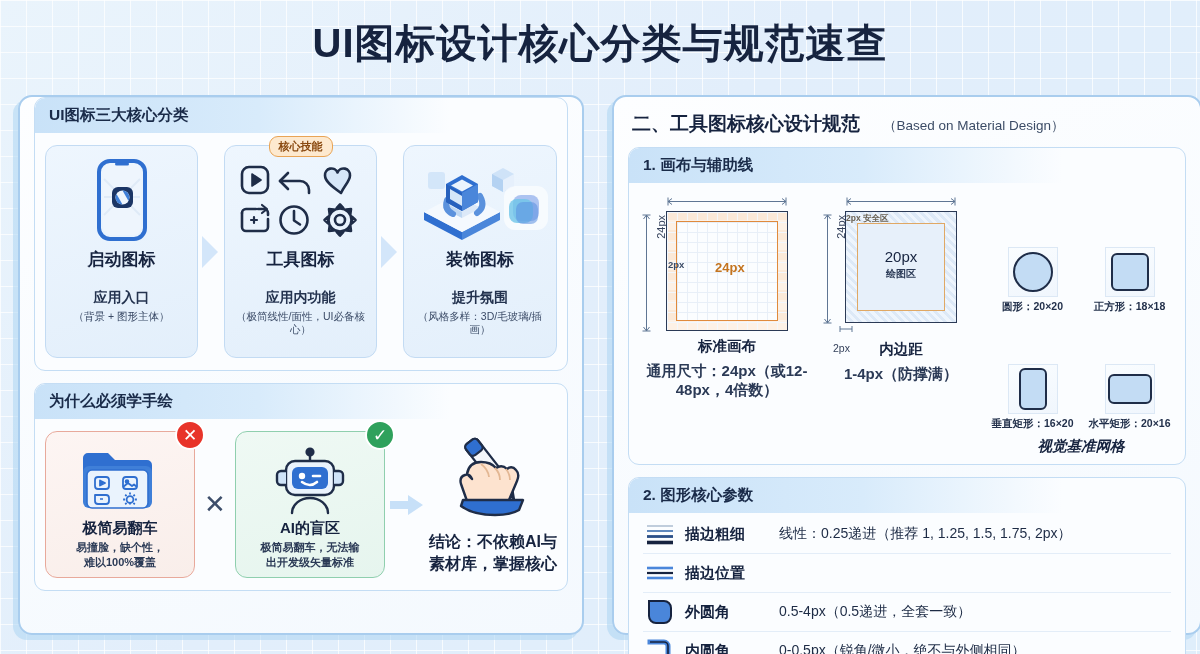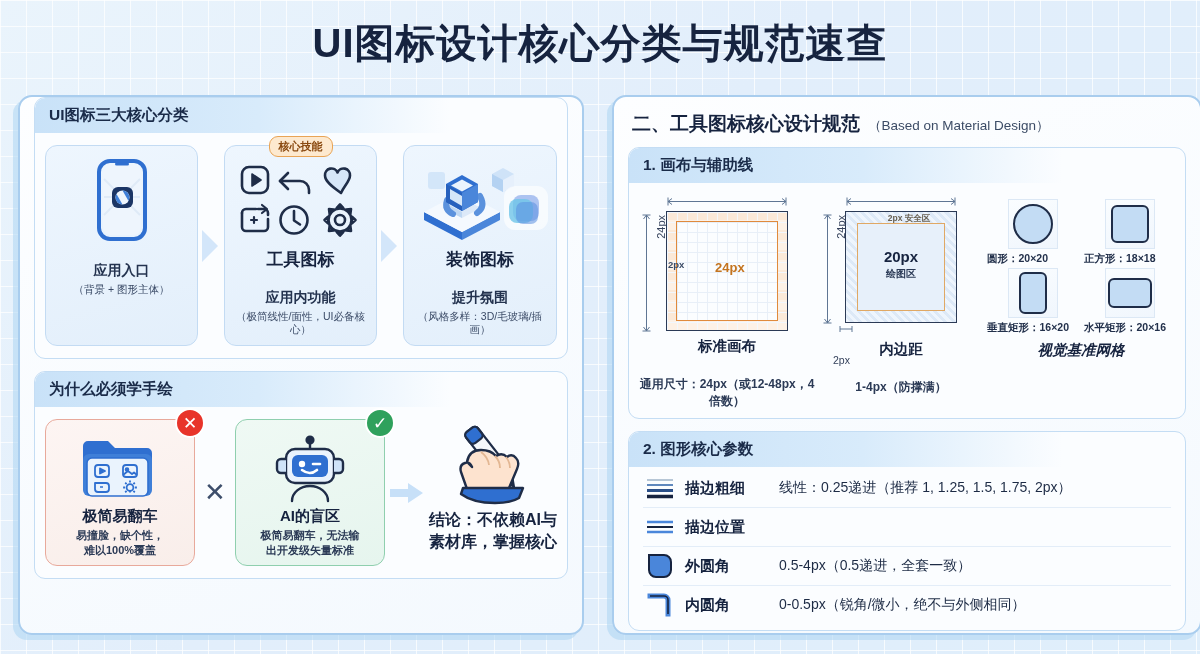--- a/index.html
+++ b/index.html
@@ -41,21 +41,21 @@
   }
   #panel-left  { left: 18px;  width: 566px; }
   #panel-right { left: 612px; width: 590px; }
 
   .board-head {
     font-size: 19px; font-weight: 800; color: #16233f;
     padding: 14px 0 10px 18px;
     display: flex; align-items: baseline; gap: 8px;
   }
   .board-head .sub {
-    font-size: 13.5px; font-weight: 500; color: #3c4c66;
+    font-size: 13.5px; font-weight: 500; color: #3c4c66; margin-left: 15px;
   }
 
   
   .subcard {
     margin: 0 14px 12px 14px;
     background: #fbfdff;
     border: 1.5px solid #c4ddf4;
     border-radius: 11px;
     overflow: hidden;
   }
@@ -66,21 +66,21 @@
     border-radius: 10px 10px 0 0;
   }
 
   
   .cats { display: flex; align-items: stretch; padding: 12px 10px 12px 10px; gap: 0; }
   .cat {
     flex: 1 1 0;
     background: linear-gradient(165deg,#eef6fe 0%, #e3effb 100%);
     border: 1.5px solid #c3dbf3;
     border-radius: 12px;
-    padding: 10px 6px 9px 6px;
+    padding: 10px 6px 21px 6px;
     text-align: center;
     position: relative;
   }
   .arrow-sep {
     width: 26px; display: flex; align-items: center; justify-content: center;
     flex: 0 0 26px;
   }
   .arrow-sep svg { display: block; }
   .cat-art { height: 88px; display: flex; align-items: center; justify-content: center; }
   .cat-name { font-size: 17px; font-weight: 900; color: #16233f; margin-top: 4px; }
@@ -116,31 +116,31 @@
   .mark-x { background: #e8342a; }
   .mark-v { background: #2fa15c; }
   .times-sep {
     flex: 0 0 40px; display:flex; align-items:center; justify-content:center;
     font-size: 26px; color: #3d4e6b; font-weight: 300;
   }
   .arrow-sep2 { flex: 0 0 44px; display:flex; align-items:center; justify-content:center; }
   .conclusion { flex: 1 1 auto; text-align: center; padding-top: 2px;}
   .conclusion-art { height: 86px; display:flex; align-items:center; justify-content:center;}
   .conclusion-text {
-    font-size: 16px; font-weight: 900; color: #16233f; line-height: 1.35; margin-top: 2px;
+    font-size: 16px; font-weight: 900; color: #16233f; line-height: 1.35; margin-top: 12px;
   }
 
   
   .canvases { display: flex; padding: 10px 10px 8px 10px; gap: 6px; align-items: flex-start; }
   .cv { text-align: center; position: relative; }
   .cv-cap { font-size: 14.5px; font-weight: 900; color: #16233f; margin-top: 6px; }
-  .cv-sub { font-size: 12px; color: #2b3a56; margin-top: 20px; font-weight: 600;}
+  .cv-sub { font-size: 15px; color: #2b3a56; margin-top: 6px; font-weight: 600;}
 
   .grid-shapes { display: grid; grid-template-columns: 1fr 1fr; gap: 2px 6px; }
-  .gs { text-align: left; }
+  .gs { text-align: center; margin-top: 48px; }
   .gs-box {
     width: 50px; height: 50px; margin: 0 auto;
     background: linear-gradient(160deg,#fafdff,#f0f6fd);
     border: 1px solid #dce8f5;
     display: flex; align-items: center; justify-content: center;
   }
   .gs-lab { font-size: 10.5px; color: #22304b; font-weight: 700; margin-top: 3px; }
   .gs-title { font-size: 14.5px; font-weight: 900; color: #16233f; margin-top: 6px; text-align:center;font-style:italic;}
 
   
@@ -173,20 +173,21 @@
             <rect x="8" y="2" width="46" height="78" rx="11" fill="none" stroke="#2f6fd0" stroke-width="4"></rect>
             <rect x="12" y="6" width="38" height="70" rx="8" fill="#eef5fd"></rect>
             <path d="M13 20 L49 56 M49 20 L13 56 M13 38 L49 38" stroke="#dfeaf7" stroke-width="2" fill="none"></path>
             <rect x="21" y="28" width="21" height="21" rx="6" fill="#1b3565"></rect>
             <circle cx="31.5" cy="38.5" r="7" fill="#eef5fd"></circle>
             <path d="M31.5 31.5 a7 7 0 0 1 6 10.5 z" fill="#3f7fd8"></path>
             <path d="M31.5 45.5 a7 7 0 0 1 -6 -10.5 z" fill="#3f7fd8"></path>
             <rect x="24" y="3.5" width="14" height="3" rx="1.5" fill="#2f6fd0"></rect>
           </svg>
         </div>
+        <div class="cat-name">启动图标</div>
         <div class="cat-sub">应用入口</div>
         <div class="cat-note">（背景 + 图形主体）</div>
       </div>
 
       <div class="arrow-sep">
         <svg width="22" height="40" viewBox="0 0 22 40">
             <path d="M2 4 L18 20 L2 36 Z" fill="#d3e6fa"></path>
           </svg>
       </div>
 
@@ -404,22 +405,22 @@
         </div>
         <div style="position:absolute;left:14px;top:22px;font-size:11px;color:#35425c;writing-mode:vertical-rl;transform:rotate(180deg)">24px</div>
         <div style="position:absolute;left:1px;top:20px;">
           <svg width="11" height="112" viewBox="0 0 11 112">
               <path d="M5.5 2 v108 M1.5 2 h8 M1.5 110 h8 M2.5 6 L5.5 2 L8.5 6 M2.5 106 L5.5 110 L8.5 106" stroke="#5f7694" stroke-width="1" fill="none"></path>
             </svg>
         </div>
         <div style="position:relative;width:112px;height:112px;margin:2px auto 0 auto;border:1.6px solid #2b3a56;background:
              repeating-linear-gradient(45deg,#eef5fd,#eef5fd 3px,#dde9f7 3px,#dde9f7 6px)">
           <div style="position:absolute;inset:11px;border:1.4px solid #e0a864;background:#e7f0fa;"></div>
-          <div style="position:absolute;left:16px;right:0;top:1px;text-align:center;font-size:8.5px;font-weight:600;color:#6a6152">2px 安全区</div>
-          <div style="position:absolute;left:0;right:0;top:36px;text-align:center;font-size:15px;font-weight:700;color:#16233f">20px</div>
+          <div style="position:absolute;left:0;right:0;top:1px;text-align:left;font-size:8.5px;font-weight:600;color:#6a6152">2px 安全区</div>
+          <div style="position:absolute;left:0;right:0;top:36px;text-align:center;font-size:15px;font-weight:400;color:#16233f">20px</div>
           <div style="position:absolute;left:0;right:0;top:55px;text-align:center;font-size:10px;font-weight:600;color:#2b3a56">绘图区</div>
         </div>
         <div style="display:flex;align-items:center;gap:2px;padding-left:18px;height:10px;margin-top:1px">
           <svg width="14" height="8" viewBox="0 0 14 8">
               <path d="M1 4 h12 M1 1 v6 M13 1 v6" stroke="#5f7694" stroke-width="1" fill="none"></path>
             </svg>
         </div>
         <div style="position:absolute;left:12px;bottom:30px;font-size:10.5px;color:#35425c">2px</div>
         <div class="cv-cap">内边距</div>
         <div class="cv-sub">1-4px（防撑满）</div>

